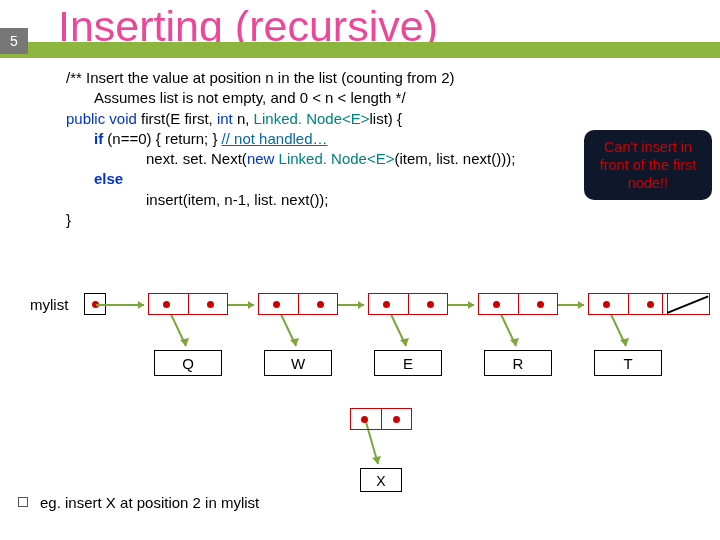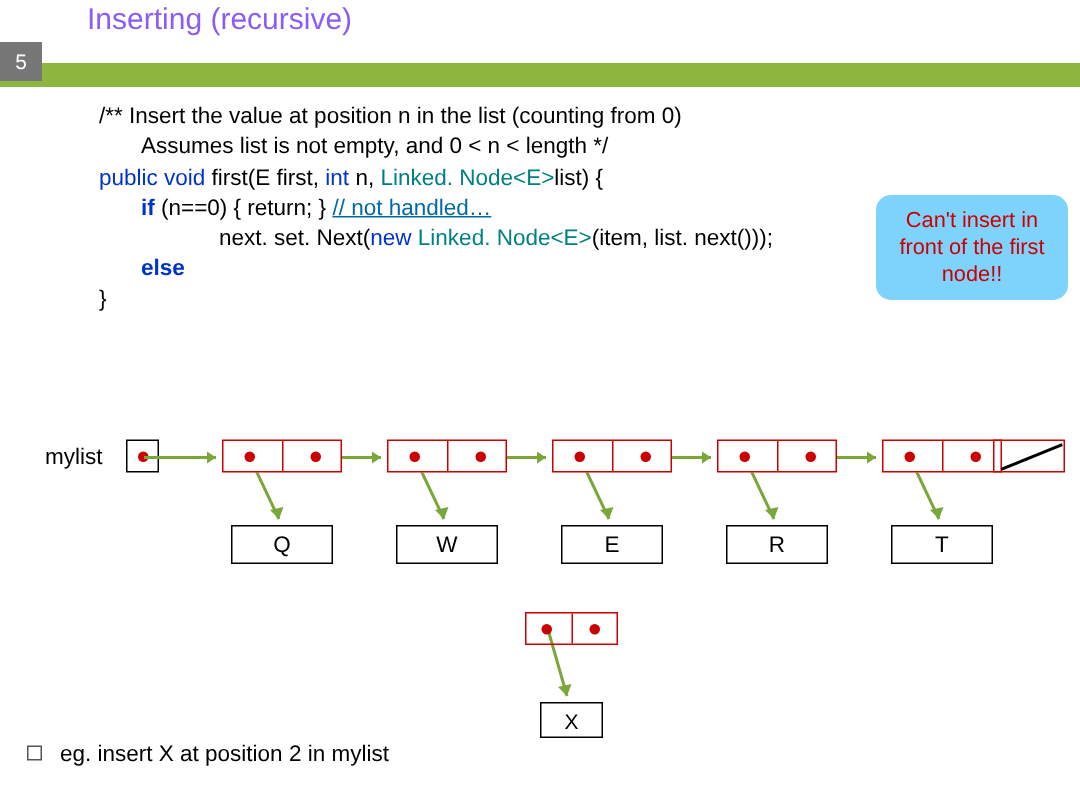--- a/index.html
+++ b/index.html
@@ -1,27 +1,27 @@
 <!DOCTYPE html>
 <html><head>
 <meta charset="utf-8">
 <style>
   * { box-sizing: border-box; margin: 0; padding: 0; }
   body { width: 720px; height: 540px; background: #fff; font-family: Arial, sans-serif; position: relative; overflow: hidden; }
   .title-area { position: relative; height: 58px; }
-  .title { font-size: 20px; color: #8b5cf6; position: absolute; left: 58px; top: 2px; }
+  .title { font-size: 43px; color: #ec4899; position: absolute; left: 58px; top: 2px; }
   .green-bar { position: absolute; left: 0; top: 42px; width: 720px; height: 16px; background: #8DB63F; }
   .page-badge { position: absolute; left: 0; top: 28px; width: 28px; height: 26px; background: #777; color: #fff; font-size: 14px; display: flex; align-items: center; justify-content: center; }
   .code { position: absolute; left: 66px; top: 68px; font-size: 15px; line-height: 1.35; color: #000; }
   .blue { color: #0033cc; text-align: center; }
   .teal { color: #008080; }
   .green { color: #0369a1; text-decoration: underline; }
   .indent1 { margin-left: 28px; }
   .indent2 { margin-left: 80px; }
-  .callout { position: absolute; right: 8px; top: 130px; width: 128px; padding: 8px 6px; background: #7dd3fc; border-radius: 10px; text-align: center; font-size: 14.5px; color: #cc0000; line-height: 1.25; }
+  .callout { position: absolute; right: 8px; top: 130px; width: 128px; padding: 8px 6px; background: #0f172a; border-radius: 10px; text-align: center; font-size: 14.5px; color: #cc0000; line-height: 1.25; }
   .diagram { position: absolute; left: 0; top: 290px; width: 597px; height: 130px; }
   .mylist-label { position: absolute; left: 30px; top: 6px; font-size: 15px; }
   .head-box { position: absolute; left: 84px; top: 3px; width: 22px; height: 22px; border: 1px solid #000; }
   .head-dot { position: absolute; left: 92px; top: 11px; width: 7px; height: 7px; background: #cc0000; border-radius: 50%; }
   .node { position: absolute; width: 80px; height: 22px; border: 1.5px solid #cc0000; background: #fff; }
   .node .dot { position: absolute; width: 7px; height: 7px; background: #cc0000; border-radius: 50%; top: 7px; }
   .node .d1 { left: 14px; }
   .node .d2 { left: 58px; }
   .node .sep { position: absolute; left: 50%; top: 0; width: 1px; height: 100%; background: #cc0000; }
   .n1 { left: 148px; top: 3px; }
@@ -51,34 +51,35 @@
 </head>
 <body>
 
 <div class="title-area">
   <div class="title">Inserting (recursive)</div>
   <div class="green-bar"></div>
   <div class="page-badge">5</div>
 </div>
 
 <div class="code">
-  <div>/** Insert the value at position n in the list (counting from 0)</div>
+  <div>/** Insert the value at position n in the list (counting from 2)</div>
   <div class="indent1">Assumes list is not empty, and 0 &lt; n &lt; length */</div>
   <div>
     <span class="blue">public void</span><span> first</span><span>(E first, </span><span class="blue">int</span><span> n, </span><span class="teal">Linked. Node&lt;E&gt;</span><span>list) {</span>
   </div>
   <div class="indent1">
     <b><span class="blue">if </span></b><span>(n==0) { return; }    </span><span class="green">// not handled…</span>
   </div>
   <div class="indent2">
     <span>next. set. Next(</span><span class="blue">new </span><span class="teal">Linked. Node&lt;E&gt;</span><span>(item, list. next()));</span>
   </div>
   <div class="indent1">
     <b><span class="blue">else</span></b>
   </div>
+  <div class="indent2">insert(item, n-1, list. next());</div>
   <div>}</div>
 </div>
 
 <div class="callout">Can't insert in front of the first node!!</div>
 
 <div class="diagram">
   <div class="mylist-label">mylist</div>
   <div class="head-box"></div>
   <div class="head-dot"></div>
   <svg class="arrows" width="720" height="200">

